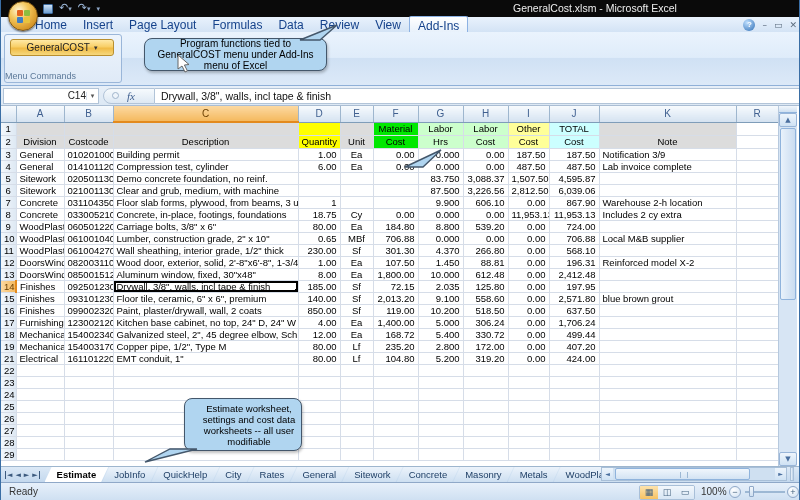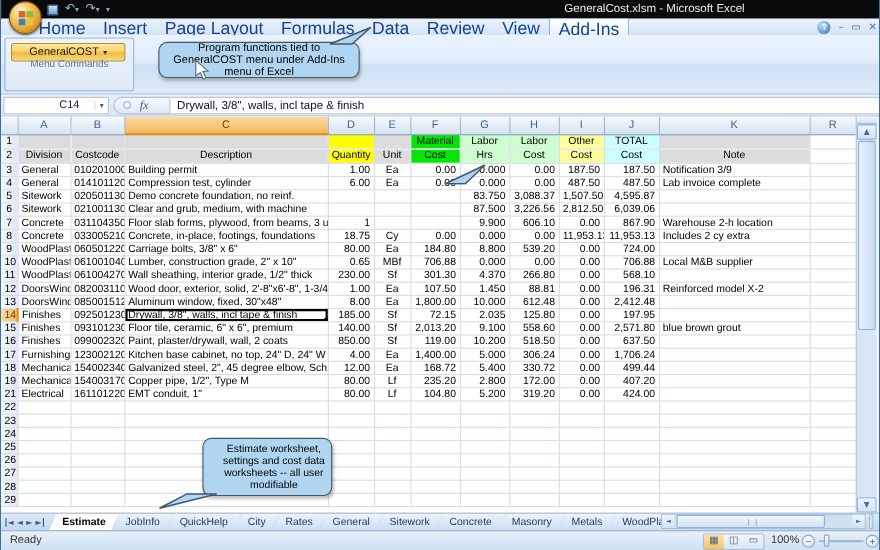--- a/index.html
+++ b/index.html
@@ -20,50 +20,50 @@
          background:radial-gradient(circle at 35% 30%, #fdf6d8 0%, #f3c75c 35%, #d99a2b 70%, #a96a12 100%);
          border:1px solid #7a5414; box-shadow:0 1px 2px rgba(0,0,0,.6); }
   .orb-logo { position:absolute; left:8px; top:8px; width:13px; height:13px; display:grid;
               grid-template-columns:6px 6px; grid-template-rows:6px 6px; gap:1px; }
   .orb-logo i { border-radius:1px; }
 
   
   .tabrow { position:absolute; left:0; top:17px; width:800px; height:15px;
             background:linear-gradient(#e9f2fc,#d3e3f5); }
   .rtabs { position:absolute; left:26px; top:0; height:15px; display:flex; }
-  .rtab { padding:1px 8px 0 8px; font-size:16px; color:#15428b; white-space:nowrap; }
+  .rtab { padding:1px 8px 0 8px; font-size:12px; color:#15428b; white-space:nowrap; }
   .rtab.active { background:linear-gradient(#ffffff,#e8f1fb); border:1px solid #8db2e3; border-bottom:none;
                  border-radius:2px 2px 0 0; margin-top:-1px; padding-top:2px; }
   .winbtns { position:absolute; right:4px; top:2px; display:flex; align-items:center; gap:7px; }
   .helpbtn { width:12px; height:12px; border-radius:50%; background:radial-gradient(circle at 35% 30%,#bfe0ff,#2e6db4);
              color:#fff; font-size:8px; font-weight:bold; text-align:center; line-height:12px; }
   .wb { color:#5a6b7d; font-size:9px; font-family:"DejaVu Sans",sans-serif; line-height:12px; }
 
   
   .ribbon { position:absolute; left:0; top:32px; width:800px; height:54px;
             background:linear-gradient(#eaf3fd 0%, #dfecfa 48%, #d0e1f4 50%, #dce9f8 100%);
             border-bottom:1px solid #8fb0d8; }
   .rgroup { position:absolute; left:3px; top:2px; width:118px; height:49px;
             border:1px solid #9ab6d9; border-radius:3px;
             background:linear-gradient(#edf4fc,#dfeaf7); }
   .addin-btn { position:absolute; left:5px; top:4px; width:104px; height:17px;
                background:linear-gradient(#ffe9a6,#f8cf67 45%,#f0bb45 55%,#f6d87e);
                border:1px solid #b98f2f; border-radius:3px; font-size:10px; color:#222;
                display:flex; align-items:center; justify-content:center; gap:4px; }
   .addin-btn .dd { font-size:7px; color:#333; }
-  .group-label { position:absolute; left:0; bottom:19px; width:100%; text-align:center;
+  .group-label { position:absolute; left:0; bottom:1px; width:100%; text-align:left;
                  font-size:9px; color:#5c7999; }
 
   
   .fbar { position:absolute; left:0; top:86px; width:800px; height:20px;
           background:linear-gradient(#e7eff8,#dce8f4); border-bottom:1px solid #aabdd3;
           display:flex; align-items:center; }
   .namebox { width:96px; height:16px; margin-left:2px; background:#fff; border:1px solid #b2c4d8;
              font-size:10px; color:#222; display:flex; align-items:center; }
-  .namebox .nbtext { flex:1; text-align:center;padding-left:36px; }
+  .namebox .nbtext { flex:1; text-align:right;padding-left:36px; }
   .namebox .nbdd { width:12px; font-size:7px; color:#555; text-align:center; border-left:1px solid #d5dfeb; }
   .fxpill { width:52px; height:16px; margin-left:4px; background:linear-gradient(#f6fafd,#dde8f3);
             border:1px solid #b2c4d8; border-radius:8px 0 0 8px; display:flex; align-items:center; gap:8px; padding-left:8px; }
   .fxdot { width:7px; height:7px; border-radius:50%; border:1px solid #9fb4ca; background:#eef4fa; }
   .fx { font-family:"Liberation Serif",serif; font-style:italic; font-size:11px; color:#3f5f8f; }
   .fval { flex:1; height:16px; background:#fff; border:1px solid #b2c4d8; border-left:none;
           font-size:10.5px; color:#111; padding:1px 0 0 6px; white-space:nowrap; overflow:hidden; }
 
   
   .gridwrap { position:absolute; left:0; top:106px; width:777px; height:360px; overflow:hidden; background:#fff; }

